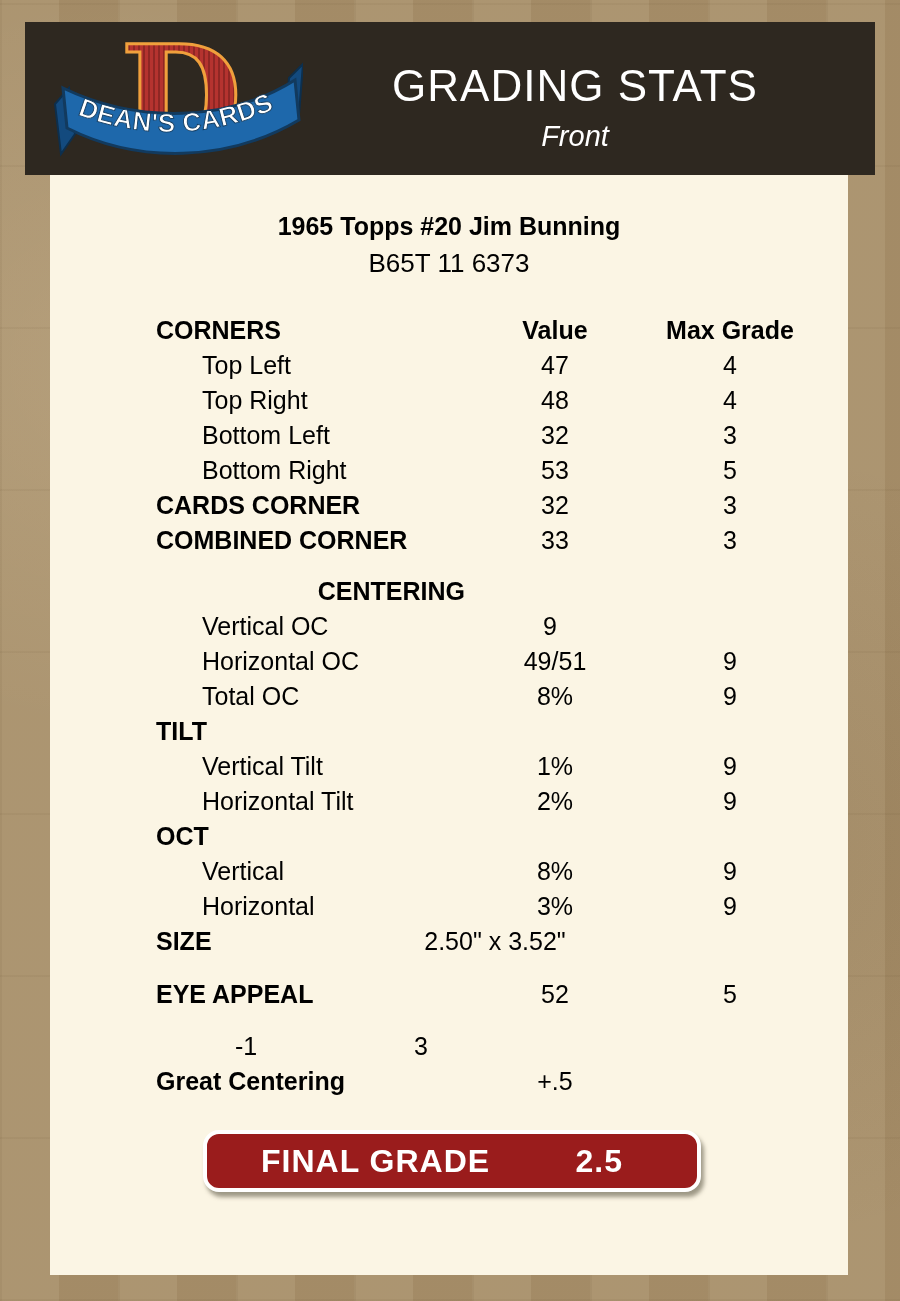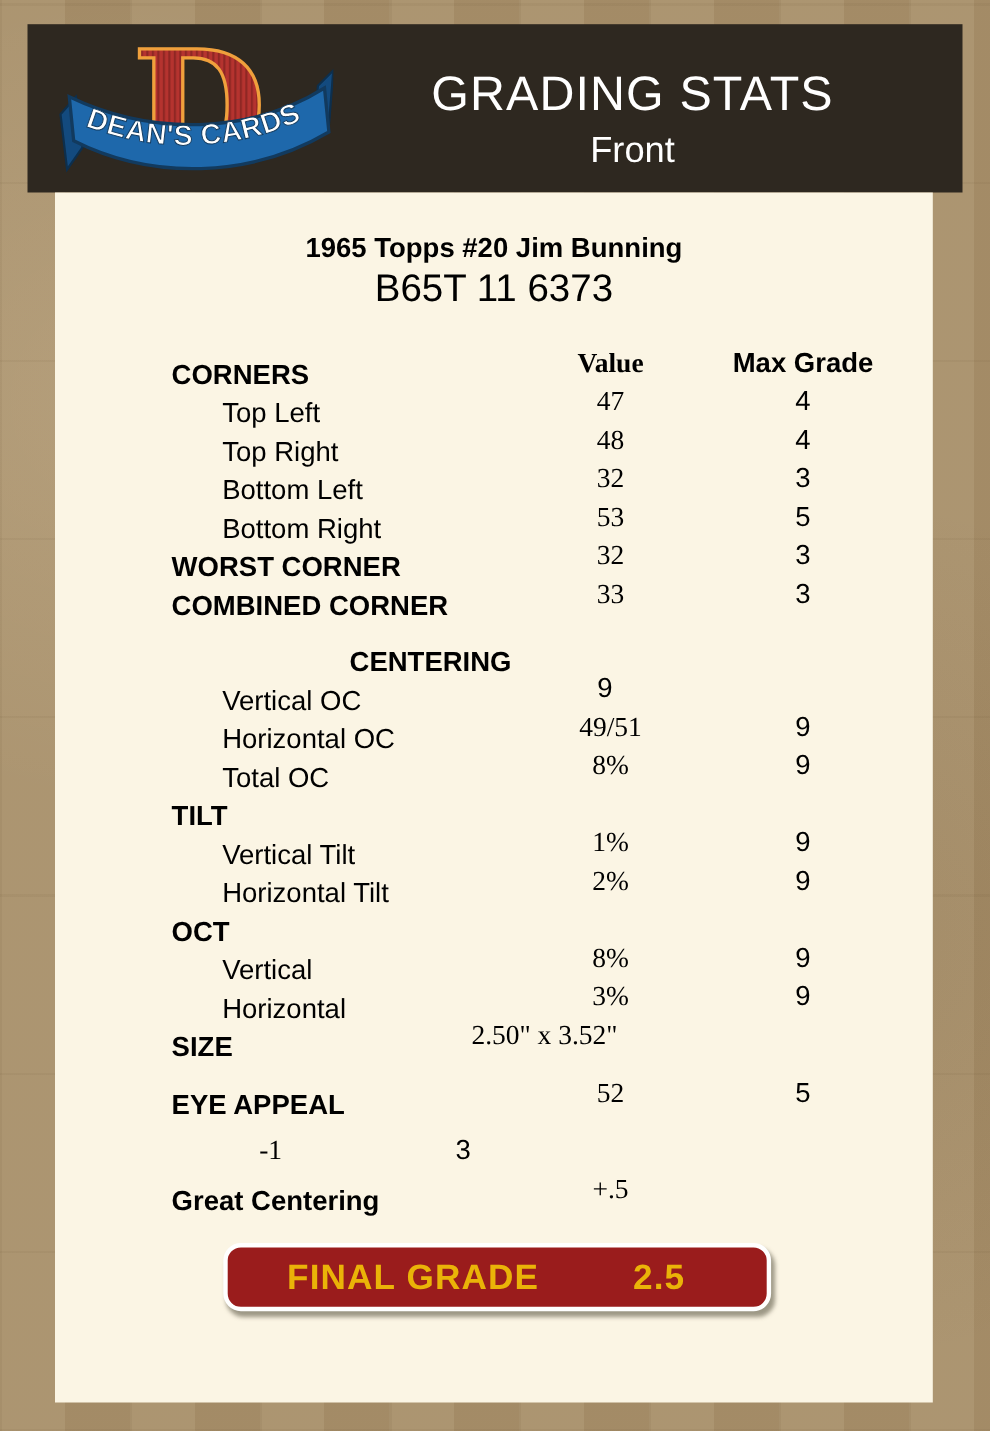--- a/index.html
+++ b/index.html
@@ -32,52 +32,52 @@
   .header-bar{
     position:absolute; left:25px; top:22px; width:850px; height:153px;
     background:var(--header-bg);
   }
   .logo{ position:absolute; left:28px; top:4px; width:250px; height:146px; }
   .header-titles{
     position:absolute; left:275px; top:38px; width:550px;
     text-align:center; color:var(--header-text);
   }
   .header-title{ font-size:44px; line-height:52px; letter-spacing:1px; }
-  .header-subtitle{ font-size:33px; line-height:48px; }
+  .header-subtitle{ font-size:29px; line-height:48px;font-style:italic; }
   .panel{
     position:absolute; left:50px; top:175px; width:798px; height:1100px;
     background:var(--panel-bg);
   }
   .card-title{
     position:absolute; top:34px; left:0; right:0;
     text-align:center; font-size:25px; font-weight:bold; line-height:34px;
   }
   .card-serial{
     position:absolute; top:69px; left:0; right:0;
-    text-align:center; font-size:35px; line-height:38px;
+    text-align:center; font-size:26px; line-height:38px;
   }
   .gtable{ position:absolute; top:138px; left:0; width:798px; }
   .trow{
     display:flex; height:35px; line-height:35px;
     padding-left:106px; font-size:25px; white-space:nowrap;
   }
-  .cell.label{ width:309px;margin-top:11px; }
+  .cell.label{ width:309px; }
   .cell.label.indent{ padding-left:46px; }
-  .cell.value{ width:180px; text-align:center;font-family:Liberation Serif, serif; }
+  .cell.value{ width:180px; text-align:center; }
   .cell.max{ width:170px; text-align:center; }
   .bold{ font-weight:bold; }
   .cell.value.wide{ transform:translateX(-60px); }
   .final-grade{
     position:absolute; left:153px; top:955px; width:498px; height:62px;
     background:var(--button-red);
     border:4px solid #ffffff; border-radius:16px;
     box-shadow:3px 5px 4px rgba(95,90,72,0.60);
     display:flex; align-items:center; justify-content:space-between;
     padding:0 74px 0 54px;
-    color:#eab308; font-size:32px; font-weight:bold; letter-spacing:1px;
+    color:#ffffff; font-size:32px; font-weight:bold; letter-spacing:1px;
   }
 </style>
 </head>
 <body>
 
 <div class="header-bar">
   <div class="logo">
     <svg viewBox="0 0 250 146" width="250" height="146">
       <defs>
         <pattern id="dstripes" width="5" height="6" patternUnits="userSpaceOnUse">
@@ -132,21 +132,21 @@
     <span class="cell max">3</span>
   </div>
 
   <div class="trow">
     <span class="cell label indent">Bottom Right</span>
     <span class="cell value">53</span>
     <span class="cell max">5</span>
   </div>
 
   <div class="trow">
-    <span class="cell label bold">WORST CORNER</span>
+    <span class="cell label bold">CARDS CORNER</span>
     <span class="cell value">32</span>
     <span class="cell max">3</span>
   </div>
 
   <div class="trow">
     <span class="cell label bold">COMBINED CORNER</span>
     <span class="cell value">33</span>
     <span class="cell max">3</span>
   </div>
 

